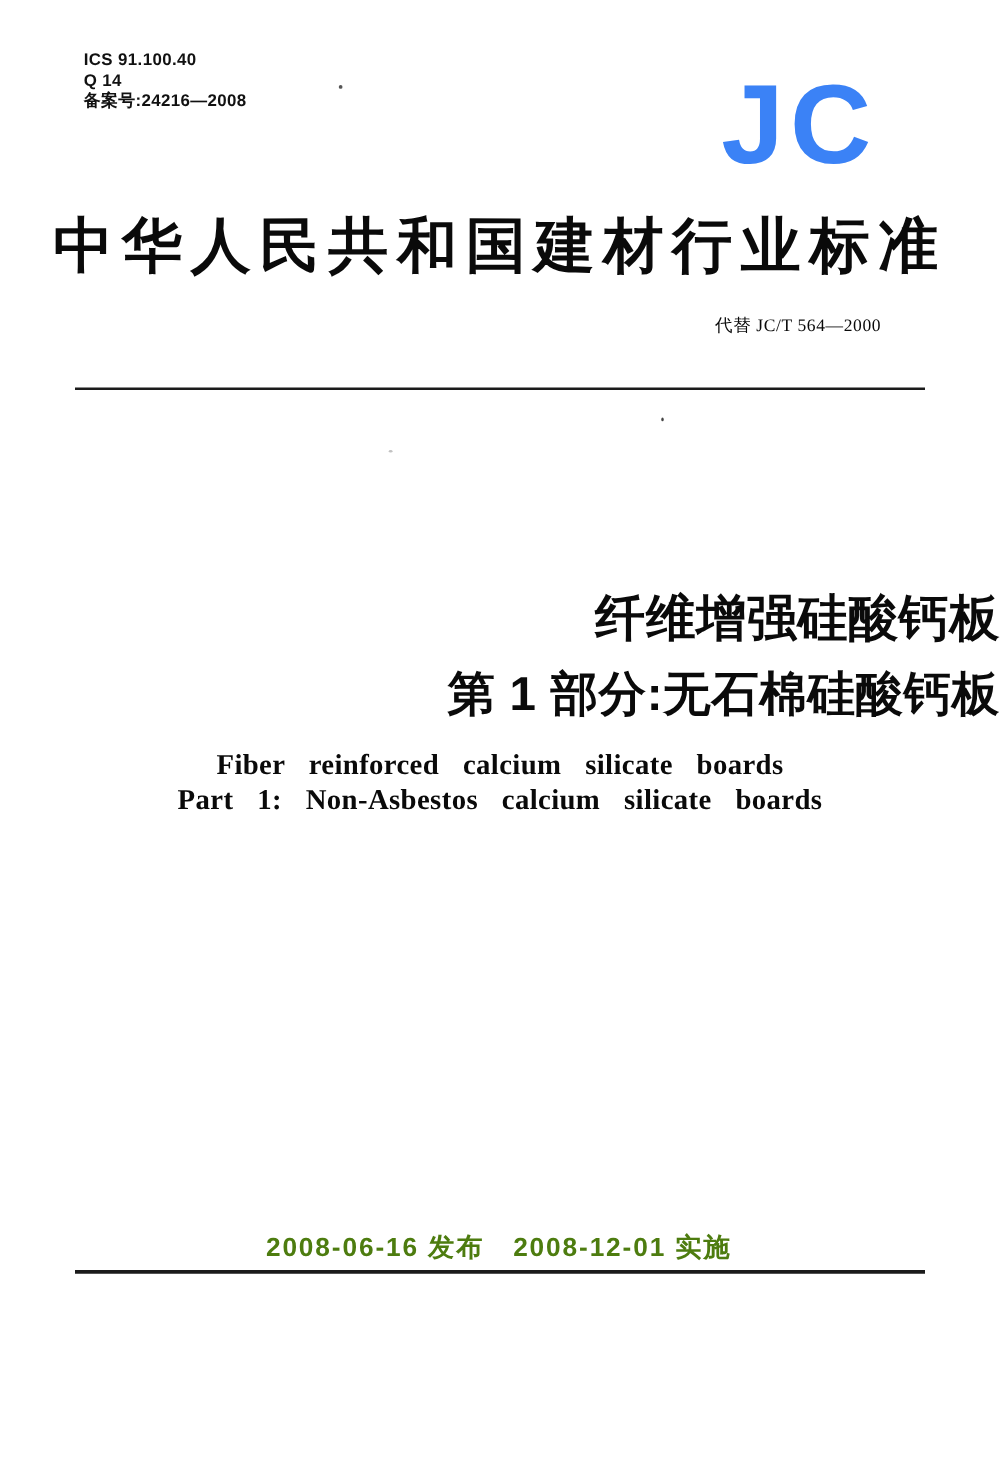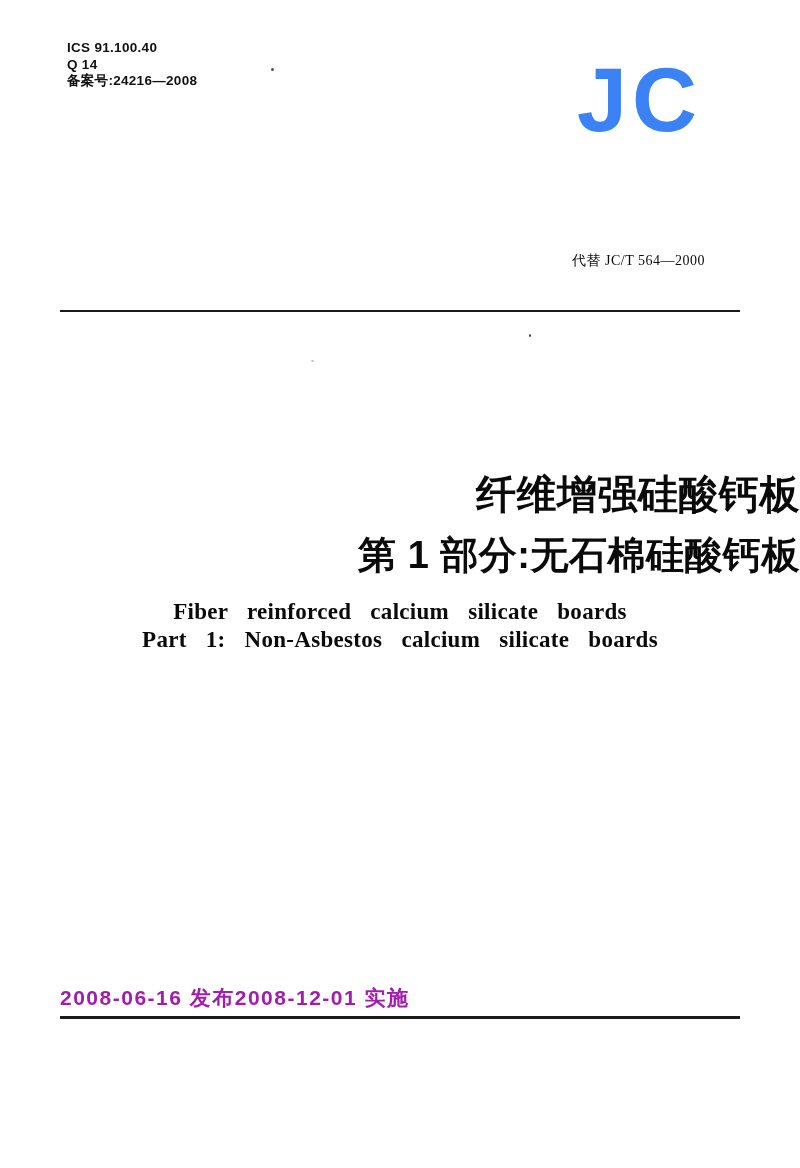--- a/index.html
+++ b/index.html
@@ -118,26 +118,27 @@
   .en1 { top: 599px; }
   .en2 { top: 627px; }
 
   
   .dates {
     position: absolute;
     left: 60px;
     right: 62px;
     top: 984px;
     display: flex;
-    justify-content: flex-start;
+    justify-content: center;
     font-family: "Liberation Sans", "DejaVu Sans", sans-serif;
     font-size: 21px;
     font-weight: 600;
     letter-spacing: 1.5px;
-    color: #a21caf;
+    color: #4d7c0f;
+    gap: 23px;
   }
 
   
   .issuer {
     position: absolute;
     left: 0;
     right: 0;
     top: 1055px;
     display: flex;
     justify-content: center;
@@ -175,20 +176,21 @@
 <div class="page">
 
   <div class="meta">
     <div>ICS 91.100.40</div>
     <div>Q 14</div>
     <div>备案号:24216—2008</div>
   </div>
 
   <div class="logo">JC</div>
 
+  <div class="category">中华人民共和国建材行业标准</div>
 
   <div class="std-number">
     <div class="replaces">代替 JC/T 564—2000</div>
   </div>
 
   <div class="rule rule-top"></div>
 
   <div class="title-zh zh1">纤维增强硅酸钙板</div>
   <div class="title-zh zh2">第 1 部分:无石棉硅酸钙板</div>
 

